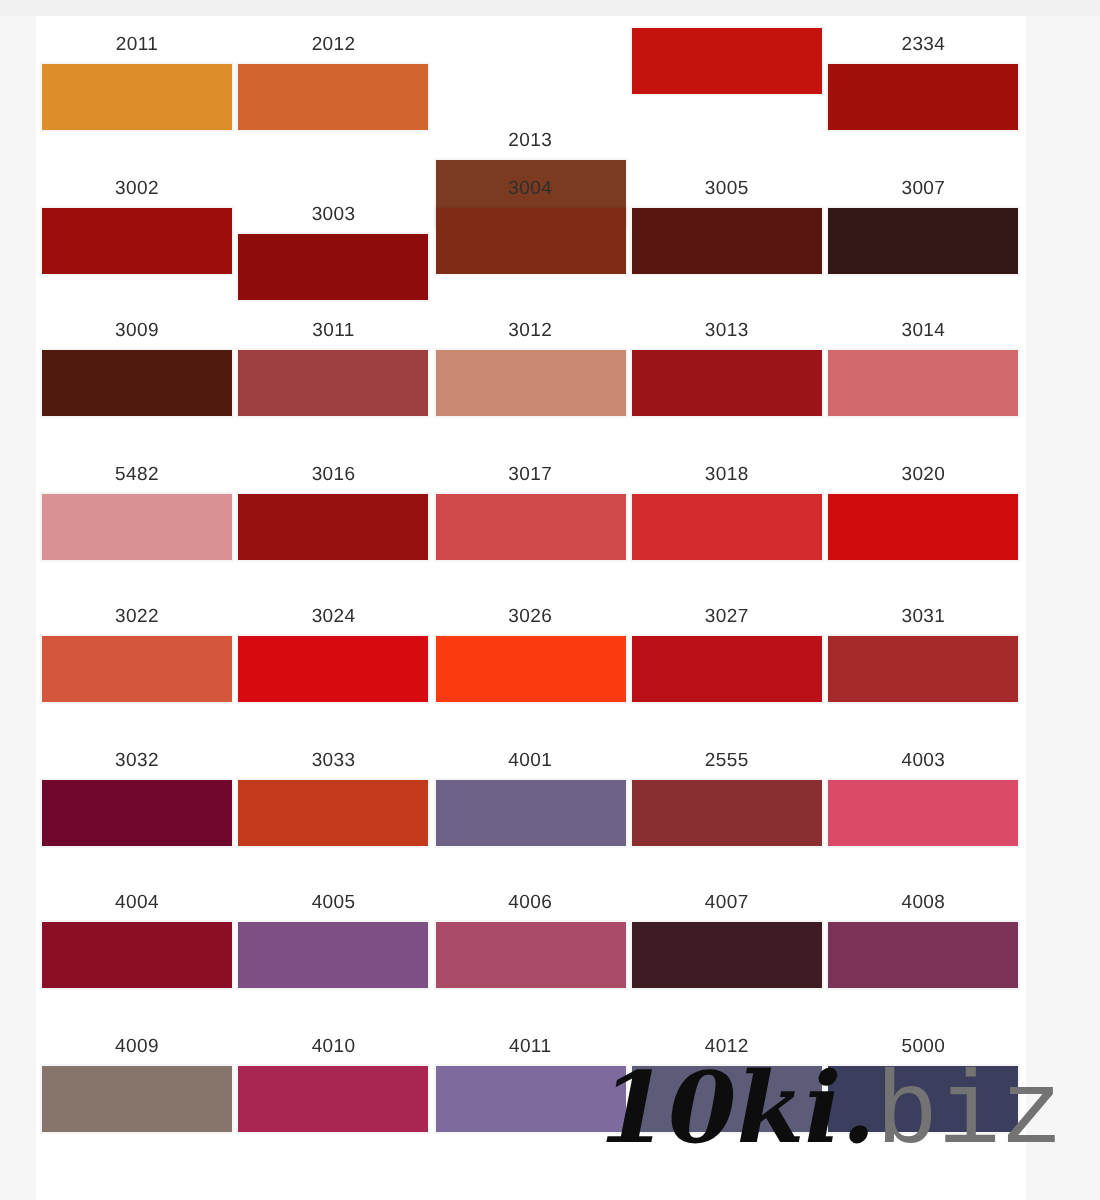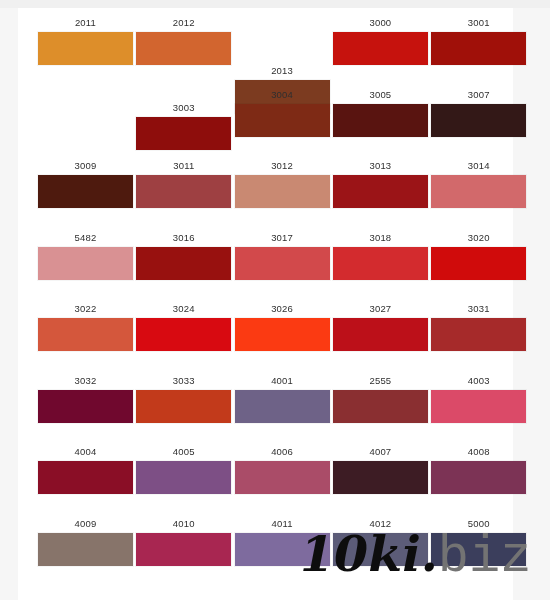--- a/index.html
+++ b/index.html
@@ -53,21 +53,21 @@
     position: absolute;
     left: 0;
     top: 0;
     width: 18px;
     height: 600px;
     background: #f6f6f6;
   }
 
   #grid {
     position: absolute;
-    left: 38px;
+    left: 21px;
     top: 14px;
     width: 492px;
   }
 
   .swatch-row {
     position: relative;
     height: 71.5px;
   }
 
   .swatch-cell {
@@ -134,29 +134,32 @@
         </div>
         <div class="swatch-cell" style="left: 98.3px;">
           <div class="swatch-label">2012</div>
           <div class="swatch-chip" style="background: rgb(210, 101, 47);"></div>
         </div>
         <div class="swatch-cell" style="left: 196.6px; margin-top: 48px;">
           <div class="swatch-label">2013</div>
           <div class="swatch-chip" style="background: rgb(124, 59, 32);"></div>
         </div>
         <div class="swatch-cell" style="left: 294.9px;">
-          <div class="swatch-label">3000</div>
           <div class="swatch-chip" style="background: rgb(198, 18, 13);"></div>
         </div>
         <div class="swatch-cell" style="left: 393.2px;">
-          <div class="swatch-label">3001</div>
+          <div class="swatch-label">2334</div>
           <div class="swatch-chip" style="background: rgb(160, 16, 9);"></div>
         </div>
       </div>
       <div class="swatch-row">
+        <div class="swatch-cell" style="left: 0px;">
+          <div class="swatch-label">3002</div>
+          <div class="swatch-chip" style="background: rgb(155, 14, 11);"></div>
+        </div>
         <div class="swatch-cell" style="left: 98.3px; margin-top: 13px;">
           <div class="swatch-label">3003</div>
           <div class="swatch-chip" style="background: rgb(142, 13, 12);"></div>
         </div>
         <div class="swatch-cell" style="left: 196.6px;">
           <div class="swatch-label">3004</div>
           <div class="swatch-chip" style="background: rgb(126, 42, 21);"></div>
         </div>
         <div class="swatch-cell" style="left: 294.9px;">
           <div class="swatch-label">3005</div>

